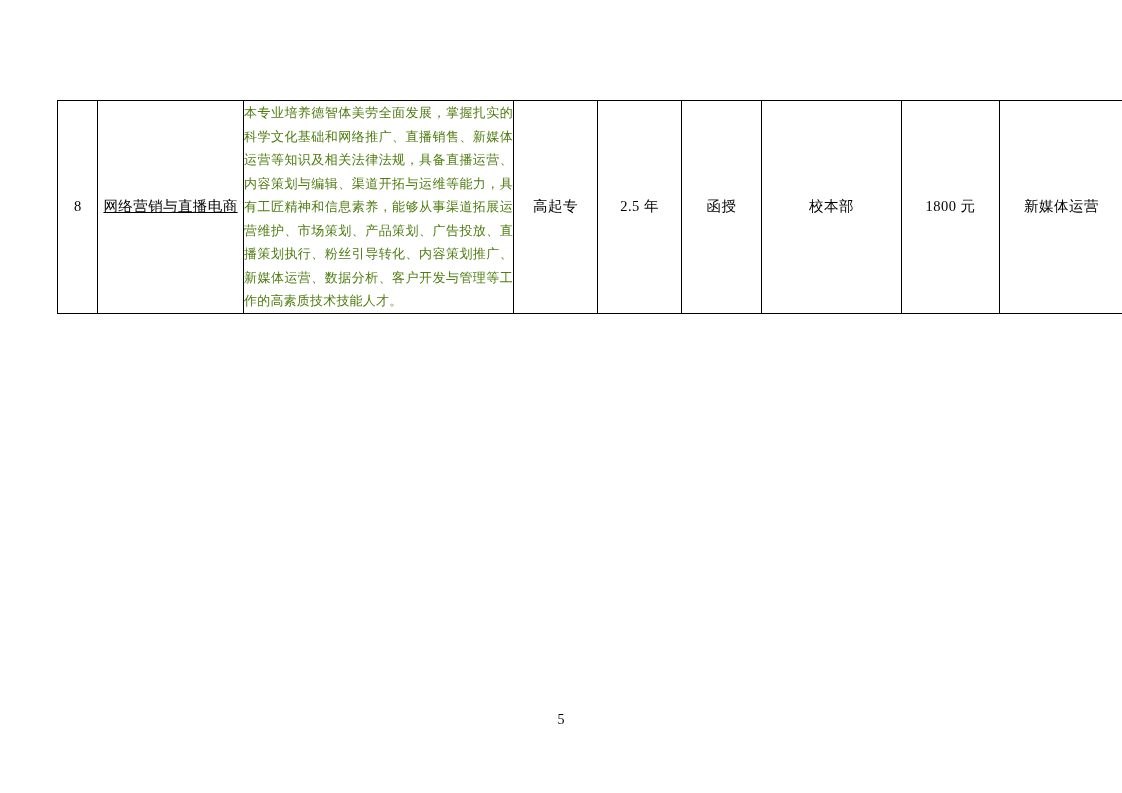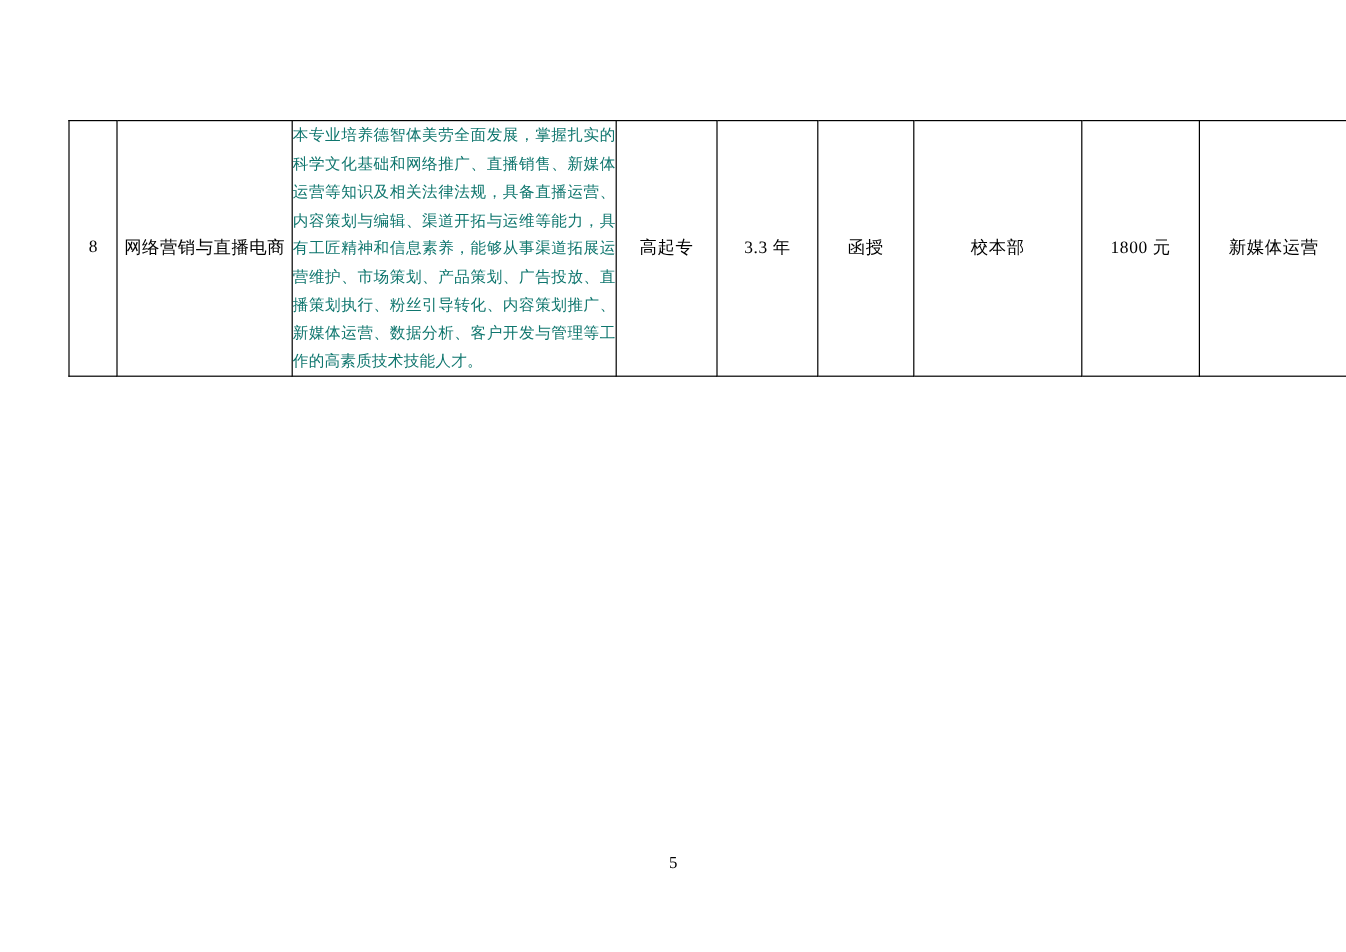--- a/index.html
+++ b/index.html
@@ -52,32 +52,33 @@
     vertical-align: top;
     text-align: left;
     padding: 8px 7px 6px 7px;
   }
   .desc-text {
     font-size: 13px;
     line-height: 23.5px;
     text-align: justify;
     text-justify: inter-ideograph;
     letter-spacing: 0.2px;
-    color: #0f766e;
+    color: #4d7c0f;
   }
   td.mid-cell {
     font-size: 15px;
     letter-spacing: 0.5px;
   }
   td.num-cell {
     font-size: 15px;
   }
   td.major-cell {
     font-size: 15px;
     letter-spacing: 0.4px;
+    text-decoration: underline;
   }
   .fee-text { letter-spacing: 0.4px; }
 
   .page-number {
     position: absolute;
     left: 0;
     top: 712px;
     width: 1122px;
     text-align: center;
     font-size: 14px;
@@ -103,21 +104,21 @@
       <col class="c-enroll">
     </colgroup>
     <tbody>
       <tr>
         <td class="num-cell">8</td>
         <td class="major-cell">网络营销与直播电商</td>
         <td class="desc-cell">
           <div class="desc-text">本专业培养德智体美劳全面发展，掌握扎实的科学文化基础和网络推广、直播销售、新媒体运营等知识及相关法律法规，具备直播运营、内容策划与编辑、渠道开拓与运维等能力，具有工匠精神和信息素养，能够从事渠道拓展运营维护、市场策划、产品策划、广告投放、直播策划执行、粉丝引导转化、内容策划推广、新媒体运营、数据分析、客户开发与管理等工作的高素质技术技能人才。</div>
         </td>
         <td class="mid-cell">高起专</td>
-        <td class="mid-cell">3.3 年</td>
+        <td class="mid-cell">2.5 年</td>
         <td class="mid-cell">函授</td>
         <td class="mid-cell">校本部</td>
         <td class="mid-cell fee-text">1800 元</td>
         <td class="mid-cell">新媒体运营</td>
       </tr>
     </tbody>
   </table>
 
   <div class="page-number">5</div>
 

